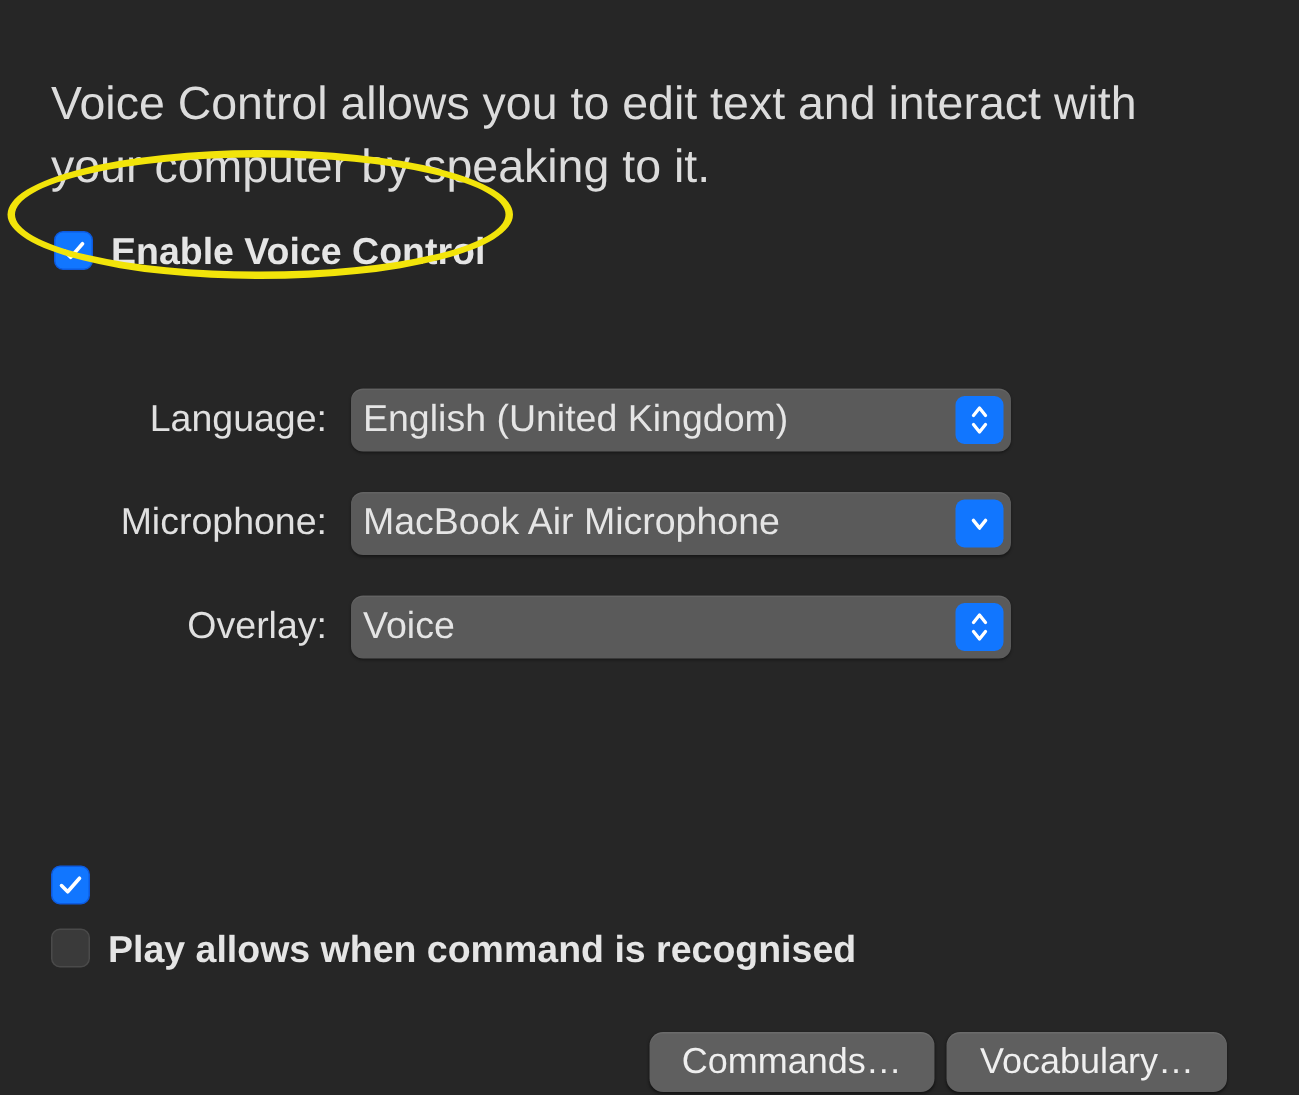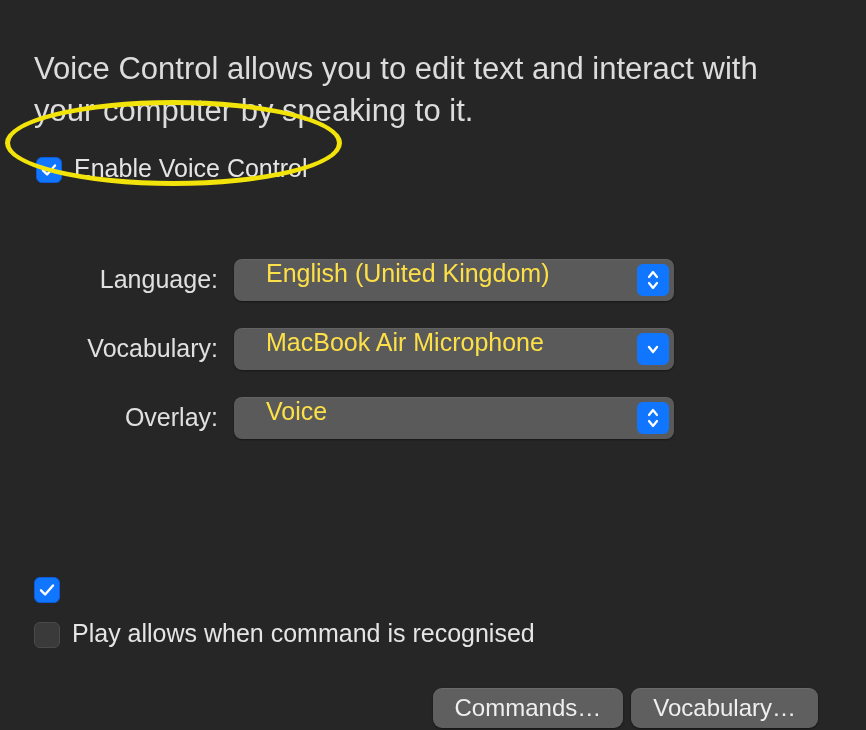--- a/index.html
+++ b/index.html
@@ -21,21 +21,22 @@
   }
   .intro {
     font-size: 31px;
     line-height: 1.35;
     color: #dcdcdc;
     margin-bottom: 22px;
     max-width: 780px;
   }
   .row {
     display: flex;
-    align-items: flex-end;
+    align-items: flex-start;
+    font-weight: bold;
   }
   .checkbox {
     width: 26px;
     height: 26px;
     border-radius: 6px;
     display: flex;
     align-items: center;
     justify-content: center;
     flex-shrink: 0;
     margin-right: 12px;
@@ -72,23 +73,24 @@
     color: #e0e0e0;
     padding-right: 16px;
   }
   .select {
     position: relative;
     width: 440px;
     height: 42px;
     background: #5a5a5a;
     border-radius: 8px;
     display: flex;
-    padding: 0 48px 0 32px;
+    align-items: center;
+    padding: 0 48px 0 8px;
     font-size: 25px;
-    color: #fde047;
+    color: #e5e5e5;
     box-shadow: inset 0 1px 0 rgba(255,255,255,0.06), 0 1px 2px rgba(0,0,0,0.4);
     cursor: default;
   }
   .select .indicator {
     position: absolute;
     right: 5px;
     top: 5px;
     bottom: 5px;
     width: 32px;
     background: #1176ff;
@@ -155,21 +157,21 @@
         <div class="indicator">
           <svg width="14" height="22" viewBox="0 0 14 22">
             <path d="M3 8 L7 3 L11 8" stroke="#fff" stroke-width="2.2" fill="none" stroke-linecap="round" stroke-linejoin="round"></path>
             <path d="M3 14 L7 19 L11 14" stroke="#fff" stroke-width="2.2" fill="none" stroke-linecap="round" stroke-linejoin="round"></path>
           </svg>
         </div>
       </div>
     </div>
 
     <div class="form-row">
-      <div class="form-label">Vocabulary:</div>
+      <div class="form-label">Microphone:</div>
       <div class="select">
         <span>MacBook Air Microphone</span>
         <div class="indicator">
           <svg width="14" height="22" viewBox="0 0 14 22">
             <path d="M3 9 L7 14 L11 9" stroke="#fff" stroke-width="2.4" fill="none" stroke-linecap="round" stroke-linejoin="round"></path>
           </svg>
         </div>
       </div>
     </div>
 

